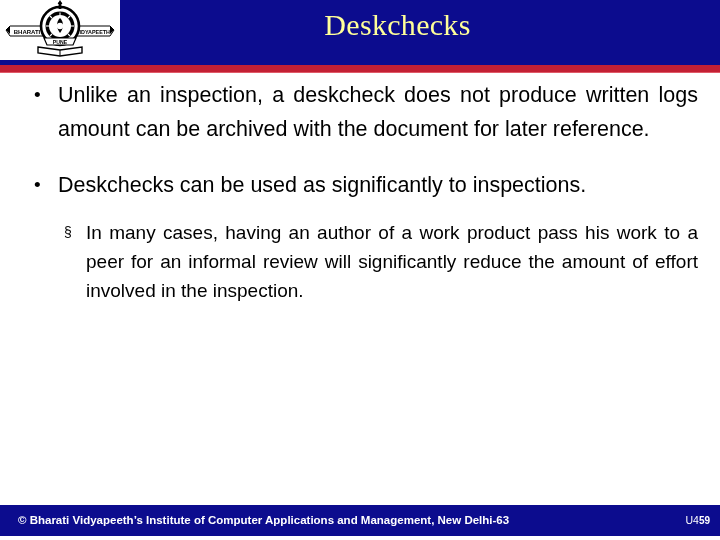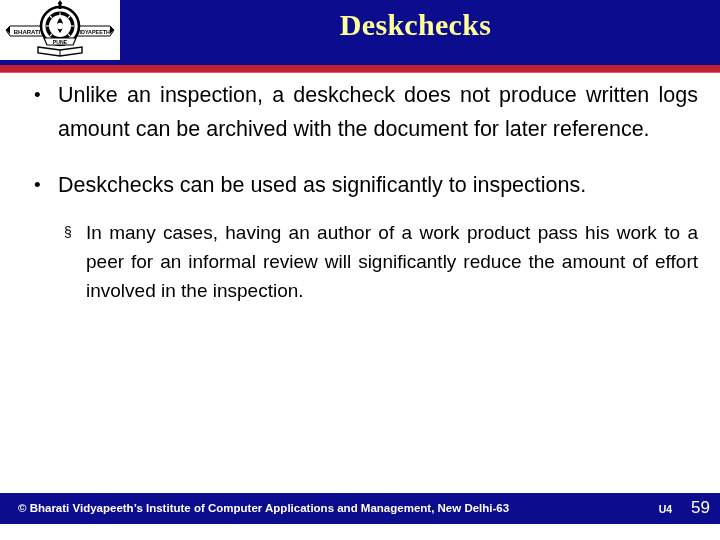--- a/index.html
+++ b/index.html
@@ -44,29 +44,29 @@
   }
   .logo-emblem {
     position: absolute;
     left: 0;
     top: 0;
     width: 120px;
     height: 60px;
   }
   .slide-title {
     position: absolute;
-    left: 148px;
+    left: 130px;
     top: 7px;
     width: 535px;
     text-align: center;
     color: #ffff99;
     font-family: "Liberation Serif", serif;
     font-size: 30px;
     line-height: 36px;
-    font-weight: bold;
+    font-weight: normal;
     letter-spacing: 0.3px;
     white-space: nowrap;
   }
   .red-rule {
     position: absolute;
     left: 0;
     top: 65px;
     width: 720px;
     height: 7px;
     background: #c32034;
@@ -128,21 +128,21 @@
   .gap-a { height: 22px; }
   .gap-b { height: 16px; }
 
   
   .bullet-l1 > .txt, .bullet-l2 > .txt { display: block; }
 
   
   .footer-bar {
     position: absolute;
     left: 0;
-    top: 493px;
+    top: 505px;
     width: 720px;
     height: 31px;
     background: #0c0c8e;
   }
   .footer-credit {
     position: absolute;
     left: 18px;
     top: 7px;
     color: #ffffff;
     font-family: "Liberation Sans", sans-serif;
@@ -155,28 +155,28 @@
     position: absolute;
     right: 10px;
     top: 7px;
     color: #ffffff;
     font-family: "Liberation Sans", sans-serif;
     font-size: 11px;
     line-height: 16px;
     white-space: nowrap;
   }
   .footer-right .unit {
-    font-weight: bold;
+    font-weight: normal;
     font-size: 10.5px;
     margin-top: 32px;
   }
   .footer-right .pageno {
-    font-weight: normal;
-    font-size: 17px;
-    margin-left: 19px;
+    font-weight: bold;
+    font-size: 10px;
+    margin-left: 0;
   }
 </style>
 </head>
 <body>
 
 <div class="slide">
 
   <div class="header">
 
     <div class="logo-box">

